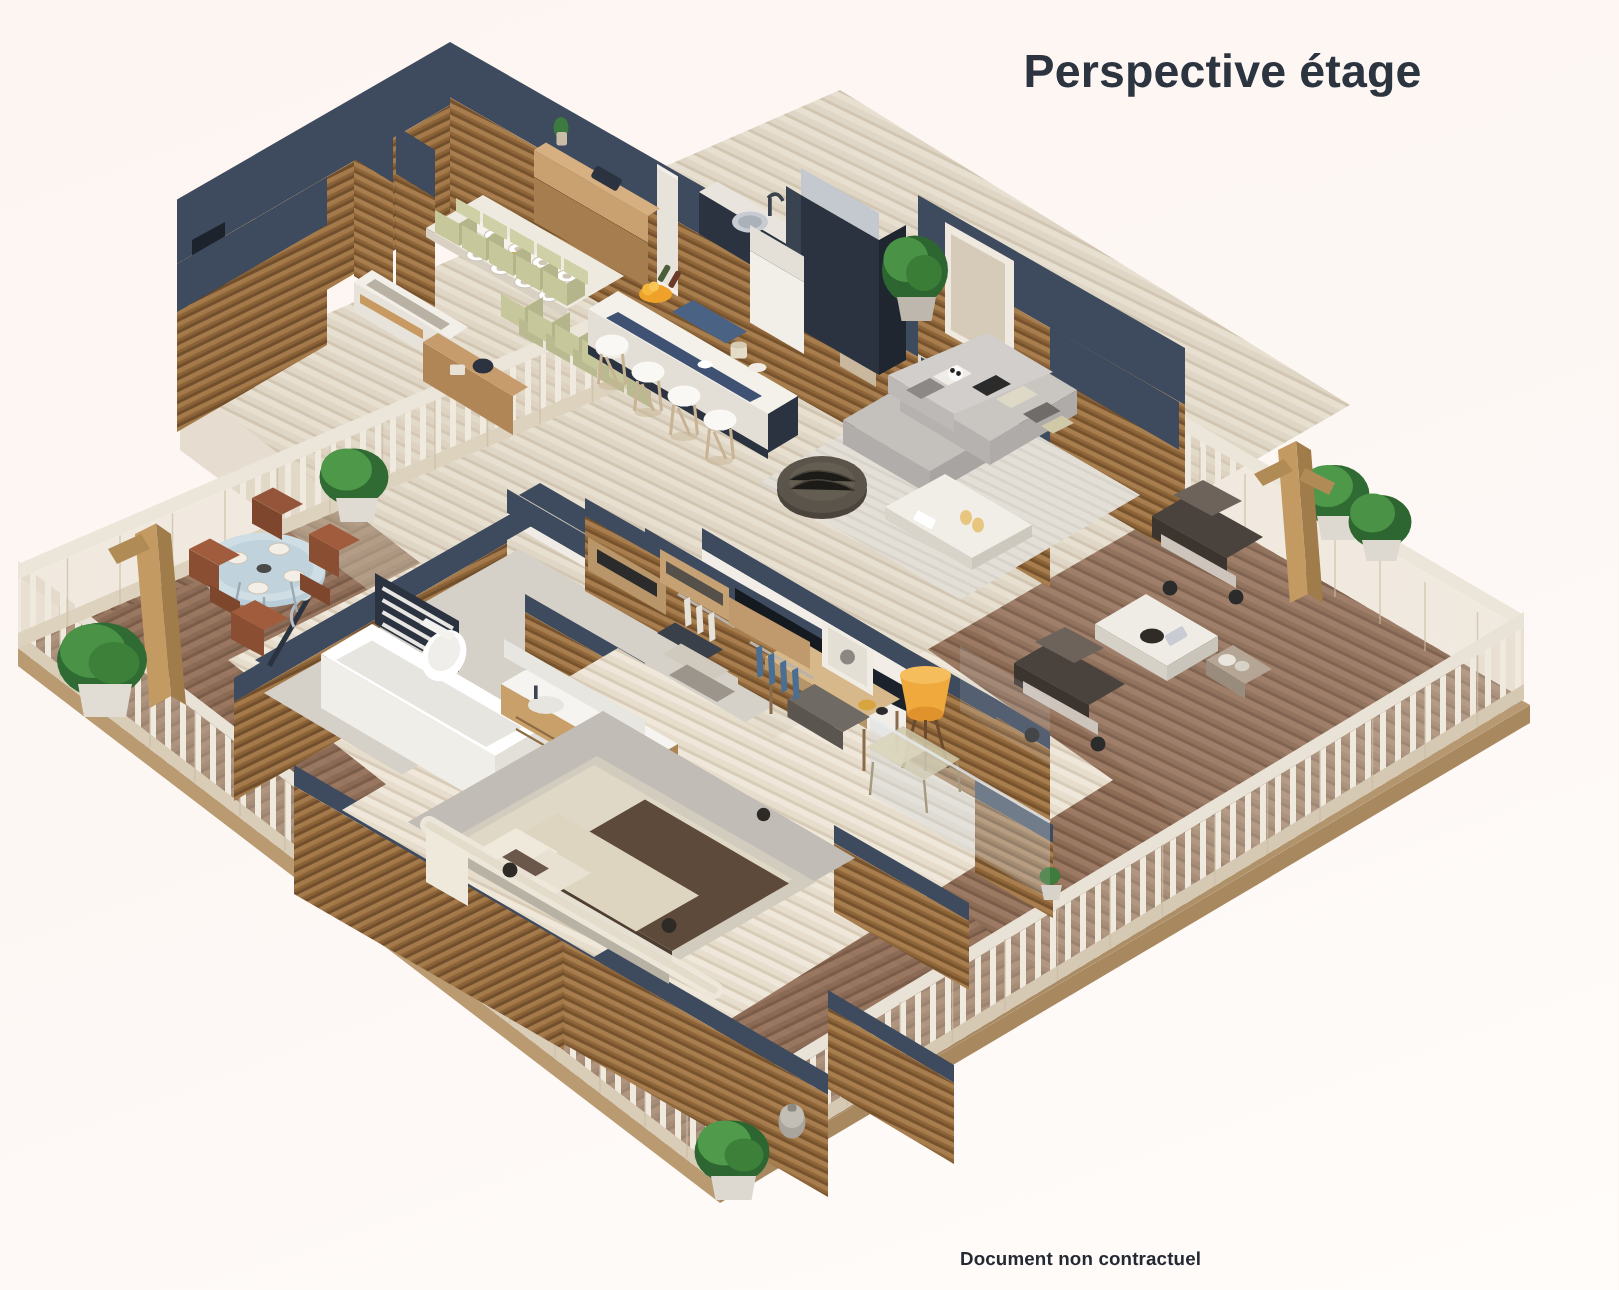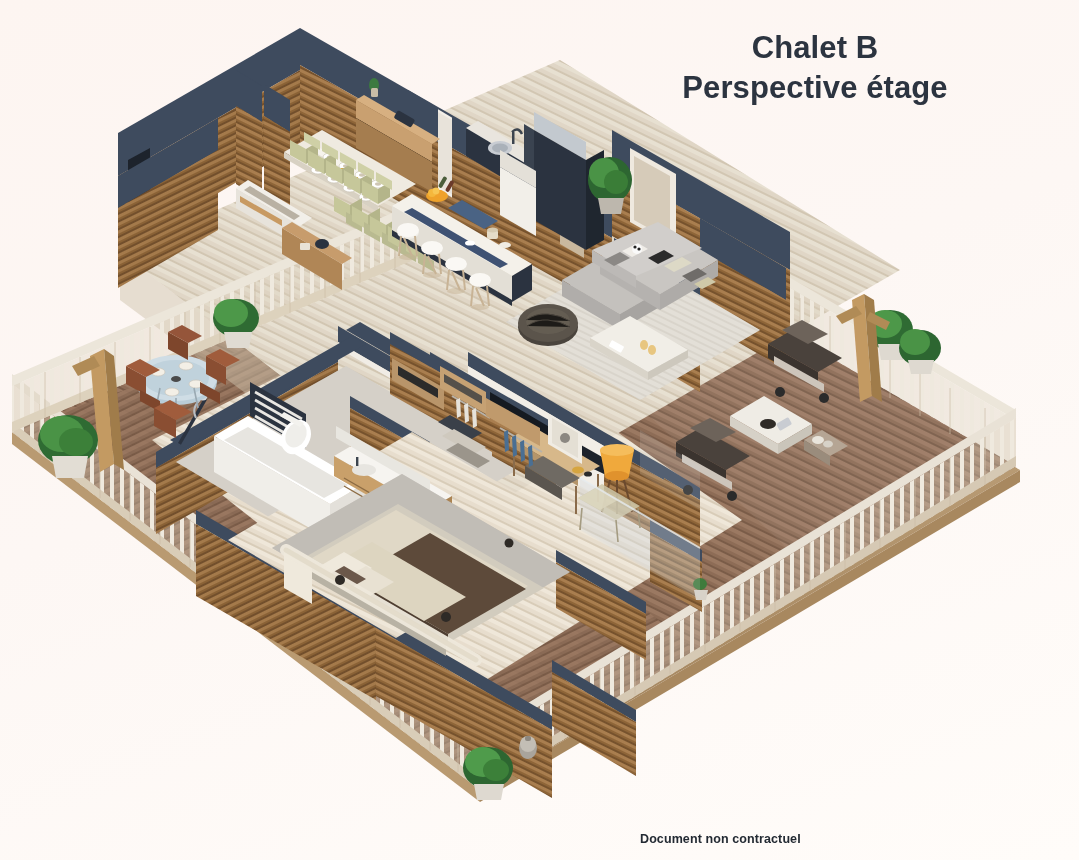--- a/index.html
+++ b/index.html
@@ -733,19 +733,18 @@
       <svg width="1079" height="860" style="position:absolute;left:0;top:0;">
         <polygon points="580,528 700,598 700,548 580,478" fill="#d6dee3" opacity="0.17"></polygon>
         <line x1="580" y1="478" x2="700" y2="548" stroke="#e7ecef" stroke-width="2" opacity="0.8"></line>
         <polygon points="640,474 700,510 700,466 640,430" fill="#d6dee3" opacity="0.15"></polygon>
       </svg>
     </div>
 
   </div>
 
   <div id="title-block">
-    <div class="t-line">Chalet B</div>
     <div class="t-line">Perspective étage</div>
   </div>
 
   <div id="footer-note">Document non contractuel</div>
 
 </div>
 
 </body></html>

